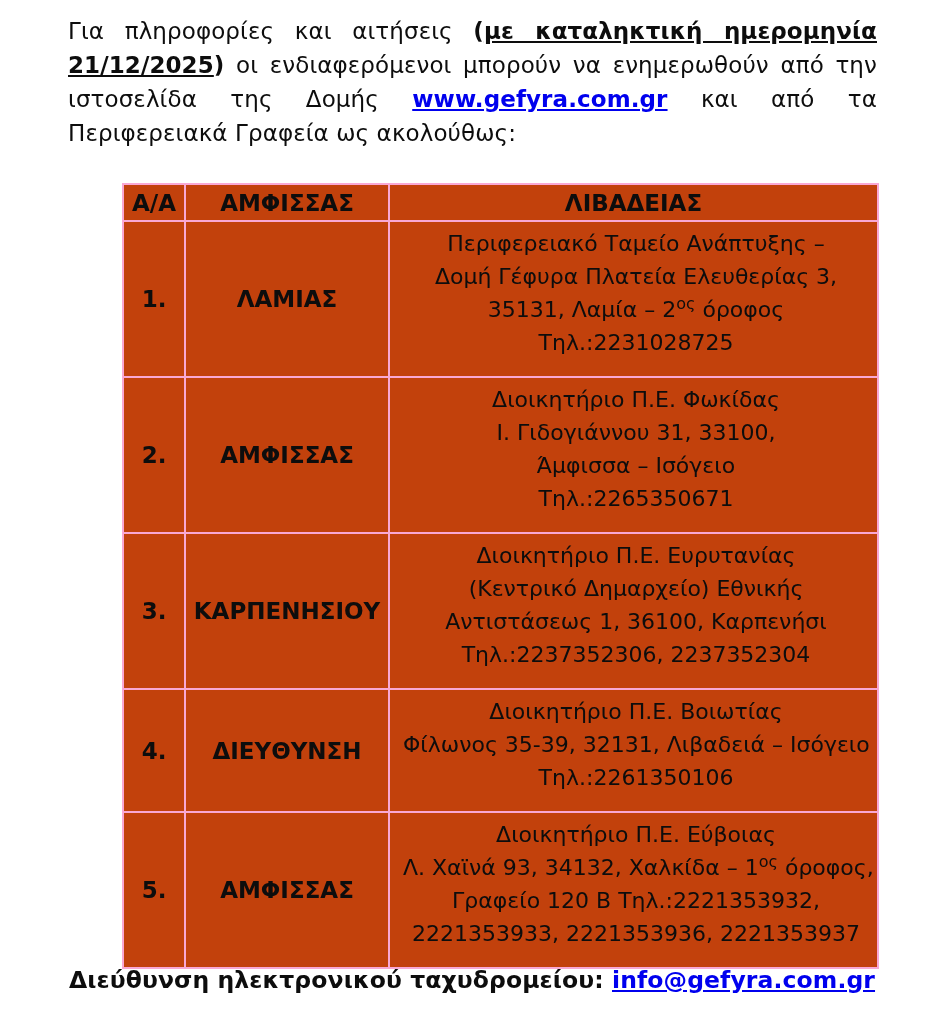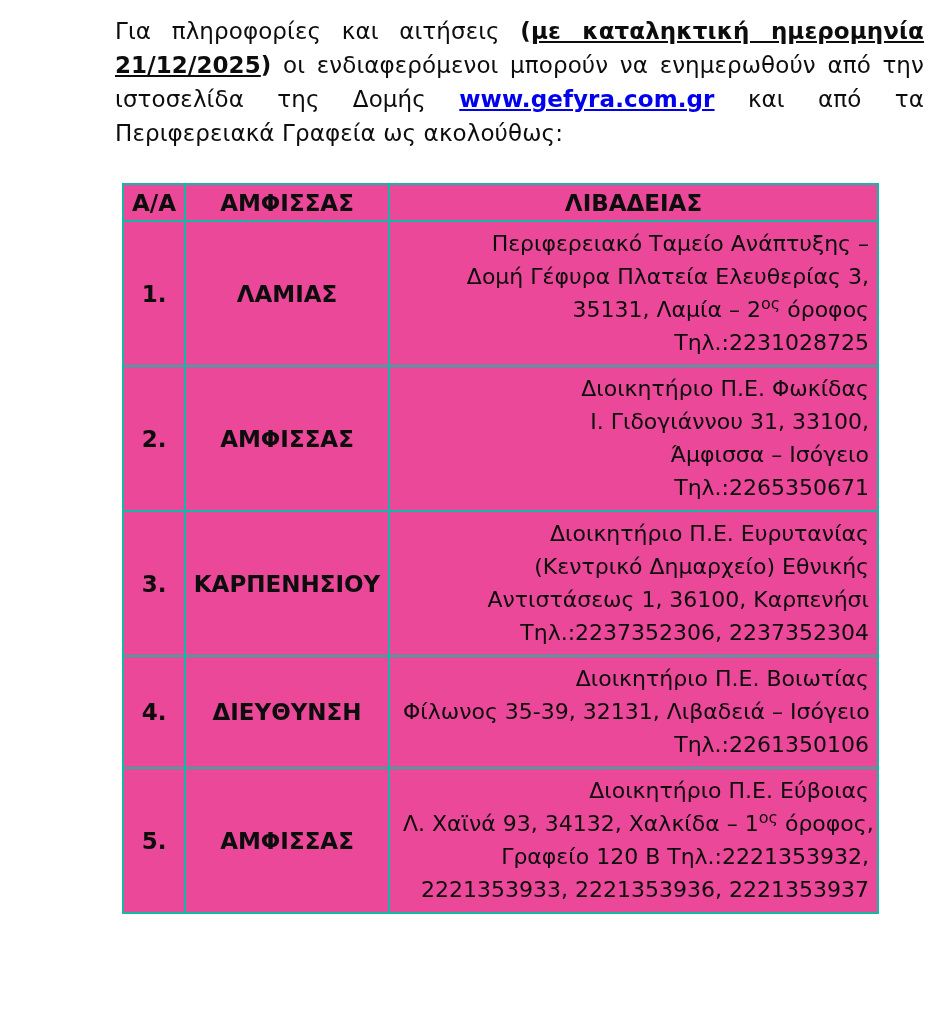--- a/index.html
+++ b/index.html
@@ -9,50 +9,49 @@
     font-family:"DejaVu Sans","Liberation Sans",sans-serif;
     color:#0d0d0d;
   }
   .page { position:absolute; inset:0; overflow:hidden; }
 
   
   .intro {
     position:absolute; left:68px; top:14px; width:809px;
     font-size:23px; line-height:34px; text-align:justify;
     letter-spacing:0.1px;
-    margin-left:47px;
   }
   .intro .bold { font-weight:bold; }
   .intro .deadline { font-weight:bold; text-decoration:underline; }
   .link {
     color:#0000EE; font-weight:bold; text-decoration:underline;
     cursor:pointer;
   }
 
   
   table.offices {
     position:absolute; left:122px; top:183px;
     width:755px; border-collapse:collapse; table-layout:fixed;
   }
   .offices col.c-num { width:62px; }
   .offices col.c-office { width:204px; }
   .offices col.c-addr { width:489px; }
   .offices th, .offices td {
-    border:2px solid #14b8a6; background:#ec4899; vertical-align:middle;
+    border:2px solid #f9a8d4; background:#c2410c; vertical-align:middle;
   }
   .offices th {
     font-size:23px; font-weight:bold; text-align:center;
     height:37px; padding:2px 0;
   }
   .offices td.num, .offices td.office {
     font-size:23px; font-weight:bold; text-align:center;
   }
   .offices td.addr {
-    font-size:22px; font-weight:normal; text-align:right;
-    padding:5px 8px 6px 13px; line-height:33px;
+    font-size:22px; font-weight:normal; text-align:center;
+    padding:5px 8px 17px 13px; line-height:33px;
   }
   .addr-line { white-space:nowrap; }
   sup.sup {
     font-size:16px; vertical-align:super; line-height:0;
   }
   
   sup.sup:empty { display:none; }
 
   
   .footer {
@@ -127,14 +126,15 @@
         <td class="addr">
           <div class="addr-line">Διοικητήριο Π.Ε. Εύβοιας</div>
           <div class="addr-line"><span>Λ. Χαϊνά 93, 34132, Χαλκίδα – 1</span><sup class="sup">ος</sup><span> όροφος,</span></div>
           <div class="addr-line">Γραφείο 120 Β Τηλ.:2221353932,</div>
           <div class="addr-line">2221353933, 2221353936, 2221353937</div>
         </td>
       </tr>
     </tbody>
   </table>
 
+  <p class="footer"><span>Διεύθυνση ηλεκτρονικού ταχυδρομείου: </span><span class="link">info@gefyra.com.gr</span></p>
 
 </div>
 
 </body></html>

